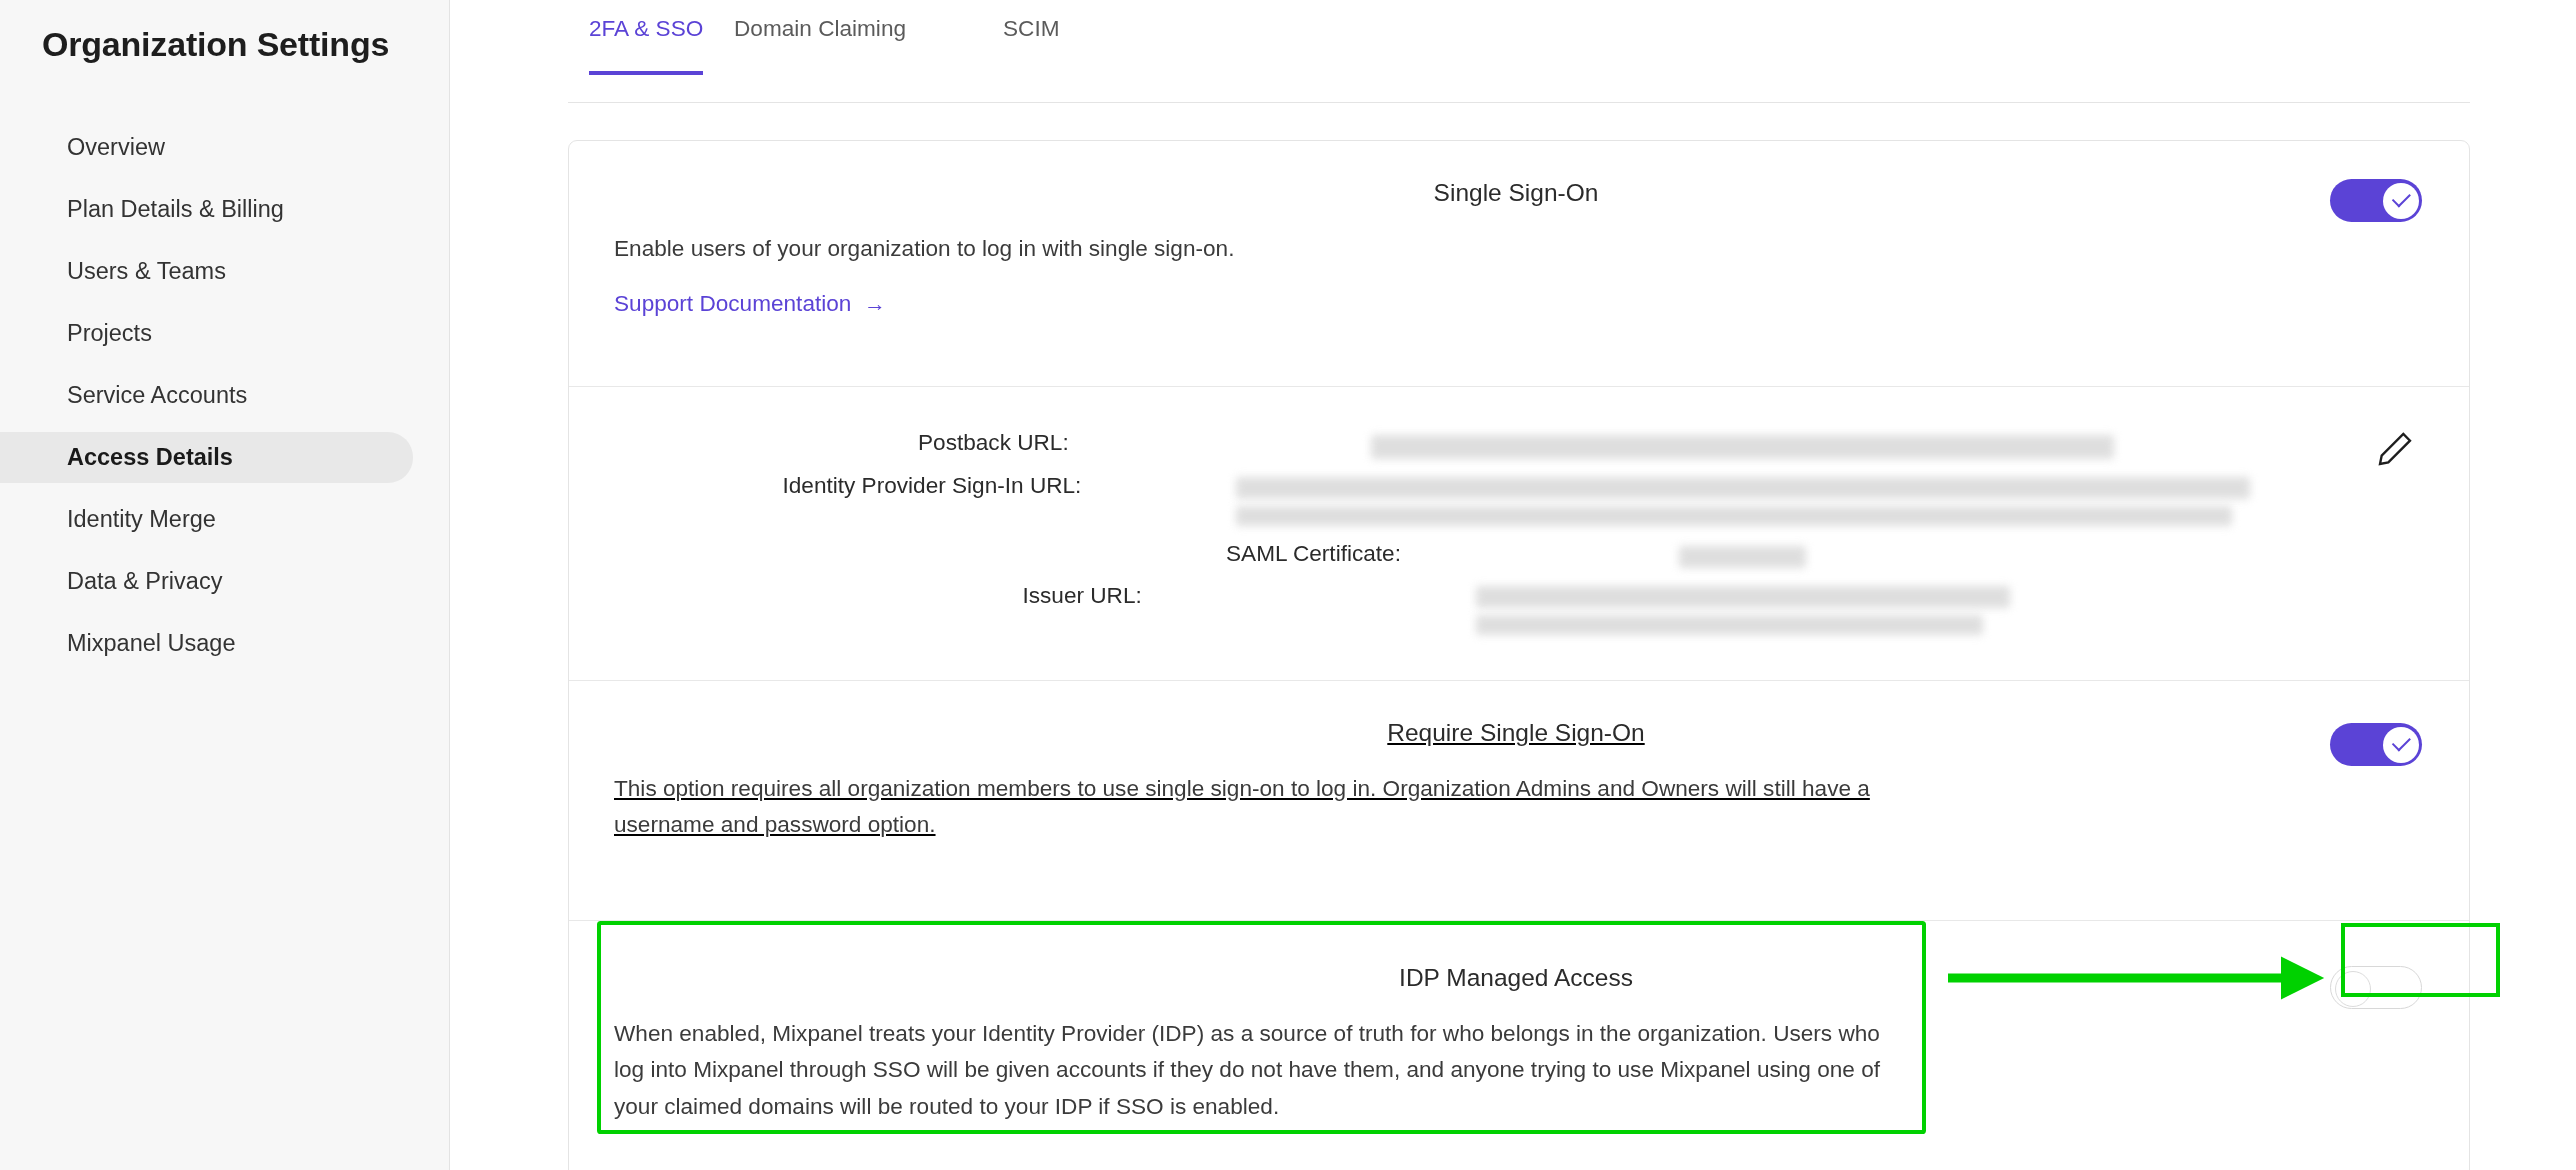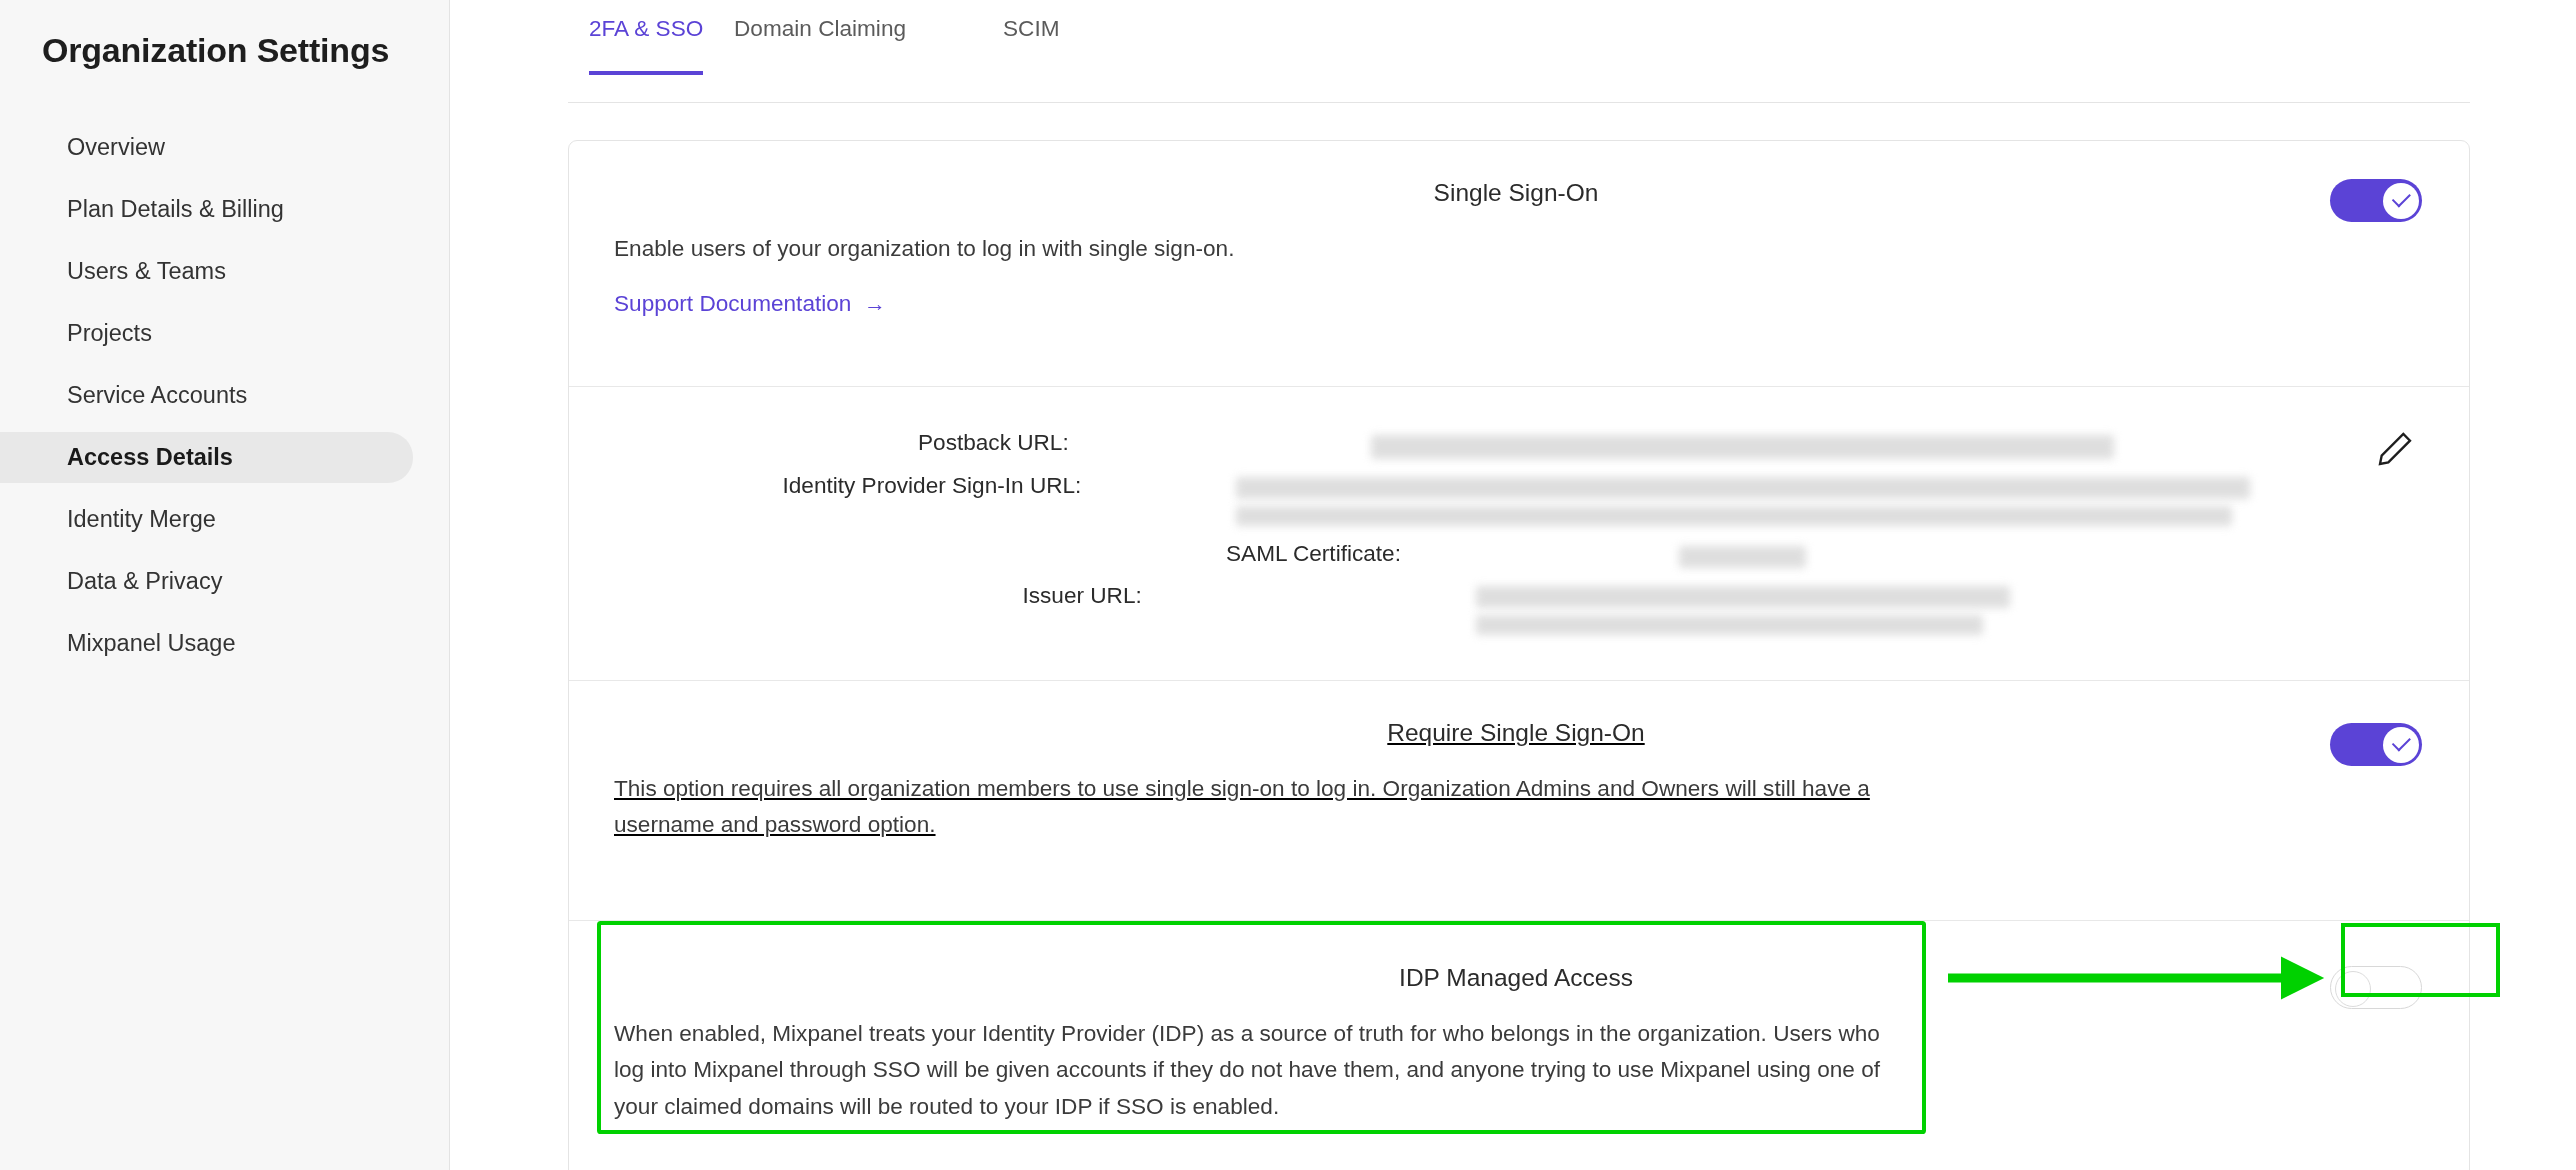--- a/index.html
+++ b/index.html
@@ -23,21 +23,21 @@
     top: 0;
     width: 450px;
     height: 1170px;
     background: #f7f7f7;
     border-right: 0.9px solid #e3e3e3;
     box-sizing: border-box;
   }
   .sidebar-title {
     position: absolute;
     left: 42px;
-    top: 31px;
+    top: 25px;
     font-size: 34px;
     font-weight: bold;
     color: #1e1e1e;
     letter-spacing: -0.2px;
   }
   .sidebar-list {
     position: absolute;
     left: 0;
     top: 116px;
     width: 450px;

